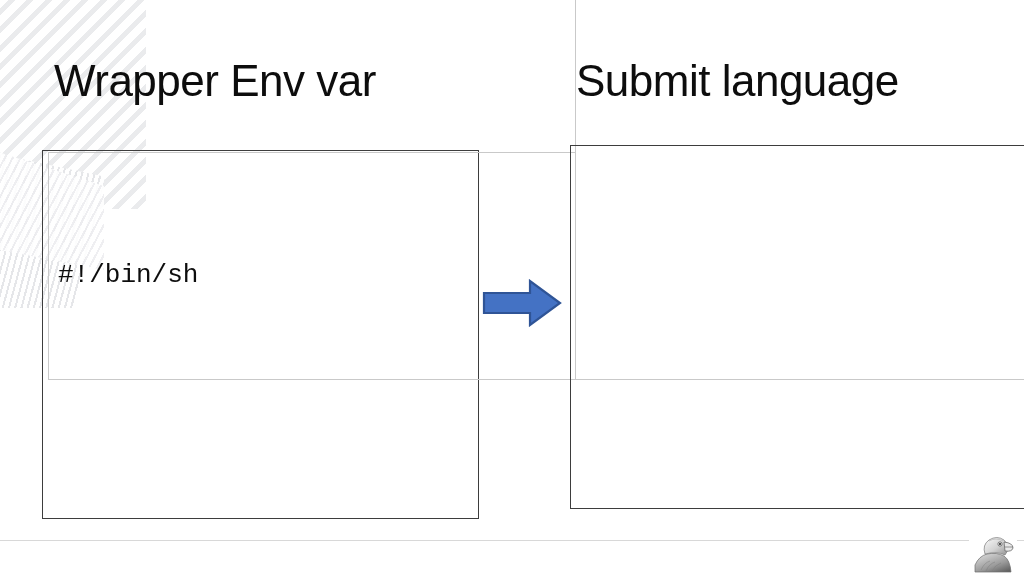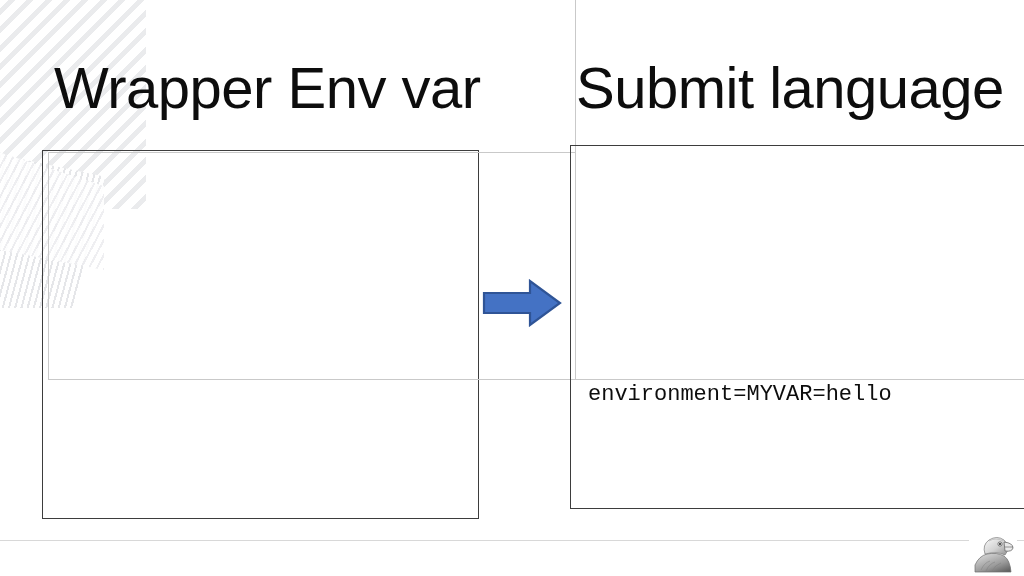--- a/index.html
+++ b/index.html
@@ -71,21 +71,21 @@
     width: 1024px;
     height: 0;
     border-top: 1px solid #d8d8d8;
   }
 
   
   .slide-title {
     position: absolute;
     font-family: "Liberation Sans", sans-serif;
     font-weight: 400;
-    font-size: 58px;
+    font-size: 44px;
     line-height: 1.05;
     letter-spacing: -0.5px;
     color: #0d0d0d;
     white-space: nowrap;
   }
   #title-left  { left: 54px;  top: 58px; }
   #title-right { left: 576px; top: 58px; text-align: right; }
 
   
   .panel {
@@ -149,38 +149,38 @@
   <div class="deco-stripes-a"></div>
   <div class="deco-stripes-b"></div>
   <div class="deco-stripes-c"></div>
 
   <div class="slide-title" id="title-left">Wrapper Env var</div>
 
   <div class="panel panel-dark" id="panel-left-outer"></div>
   <div class="panel panel-light" id="panel-left-inner"></div>
 
   <div class="code-block" id="code-left">
+    <span class="code-line">#!/bin/sh</span>
     <span class="code-line blank">&nbsp;</span>
     
   </div>
 
   <div id="flow-arrow">
     <svg width="80" height="48" viewBox="0 0 80 48" xmlns="http://www.w3.org/2000/svg">
       <polygon points="2,14 48,14 48,2 78,24 48,46 48,34 2,34" fill="#4472C4" stroke="#2F5496" stroke-width="2.2" stroke-linejoin="miter"></polygon>
     </svg>
   </div>
 
   <div class="slide-title" id="title-right">Submit language</div>
 
   <div class="panel panel-light" id="panel-right-inner"></div>
   <div class="panel panel-dark" id="panel-right-outer"></div>
 
   <div class="code-block" id="code-right">
     <span class="code-line blank">&nbsp;</span>
-    <span class="code-line">environment=MYVAR=hello</span>
     
     
   </div>
 
   <div class="footer-rule"></div>
 
   <div id="condor-logo">
     <svg width="48" height="42" viewBox="0 0 48 42" xmlns="http://www.w3.org/2000/svg">
       <defs>
         <linearGradient id="featherShade" x1="0" y1="0" x2="1" y2="1">

